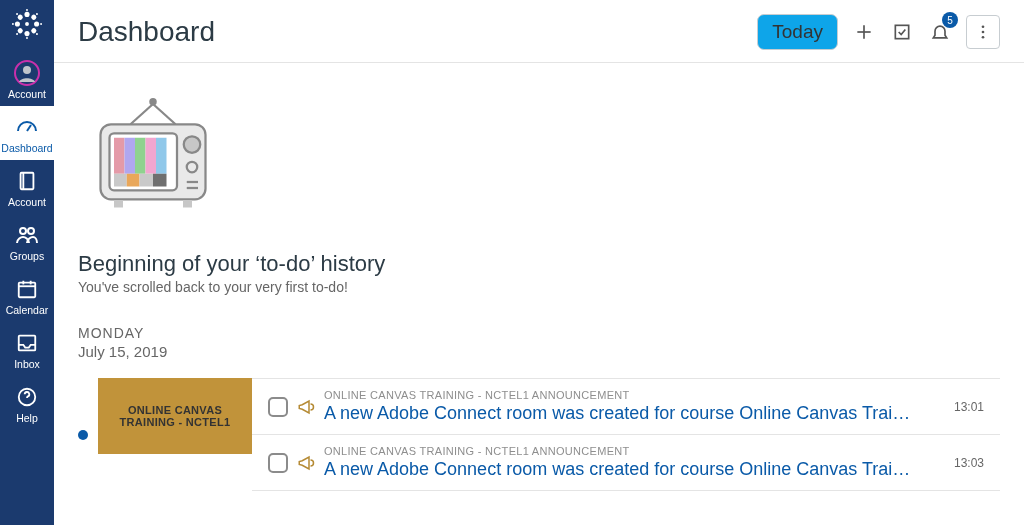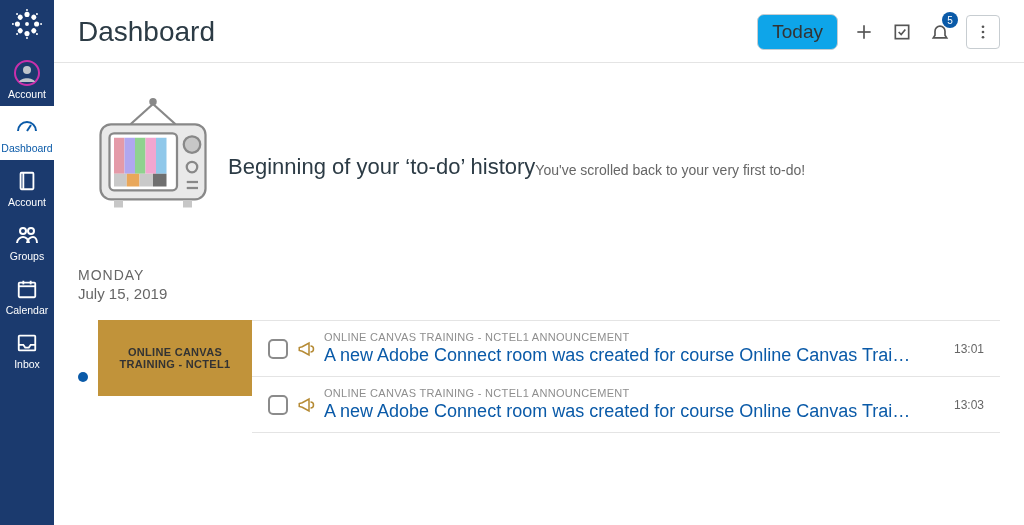--- a/index.html
+++ b/index.html
@@ -13,23 +13,23 @@
   .nav-lbl { font-size:10.5px; margin-top:2px; }
   
   .main { flex:1; display:flex; flex-direction:column; }
   .header { display:flex; align-items:center; gap:14px; padding:14px 24px 12px; border-bottom:1px solid #e4e4e4; }
   .title { font-size:28px; font-weight:300; color:#2c3b45; flex:1; }
   .today-btn { border:1px solid #c7cdd1; background:#0ea5e9; padding:6px 14px; font-size:19px; color:#333; border-radius:7px; cursor:pointer; }
   .hdr-icon { width:24px; height:24px; color:#555; display:flex; align-items:center; justify-content:center; cursor:pointer; position:relative; }
   .badge { position:absolute; top:-8px; right:-6px; background:#0a5aa8; color:#fff; width:16px; height:16px; border-radius:50%; font-size:10px; display:flex; align-items:center; justify-content:center; }
   .more { border:1px solid #c7cdd1; border-radius:4px; width:34px; height:34px; display:flex; align-items:center; justify-content:center; cursor:pointer; color:#555; }
   .content { flex:1; overflow:auto; padding:20px 24px; }
-  .empty { display:flex; flex-direction:row; align-items:center; margin-bottom:30px; }
+  .empty { display:flex; flex-direction:column; margin-bottom:30px; }
   .empty-head { font-size:22px; color:#2c3b45; margin-top:14px; }
-  .empty-sub { font-size:14px; color:#666; margin-top:20px; }
+  .empty-sub { font-size:14px; color:#666; margin-top:2px; }
   .date-head { color:#666; }
   .day { font-size:14px; letter-spacing:1px; }
   .dateln { font-size:15px; margin-top:2px; }
   .day-block { display:flex; margin-top:18px; }
   .dot { width:10px; height:10px; background:#0a5aa8; border-radius:50%; margin-right:10px; align-self:center; }
   .course { width:154px; height:76px; background:#c1933a; display:flex; align-items:center; justify-content:center; text-align:center; font-size:11px; font-weight:700; color:#333; padding:8px; letter-spacing:.3px; }
   .items { flex:1; border-top:1px solid #e4e4e4; }
   .item { display:flex; align-items:center; border-bottom:1px solid #e4e4e4; padding:10px 16px; gap:8px; }
   .chk { width:20px; height:20px; border:2px solid #8b8b8b; border-radius:5px; cursor:pointer; }
   .meg { color:#b58a34; width:20px; height:20px; display:flex; align-items:center; justify-content:center; }
@@ -146,20 +146,30 @@
   <div class="nav-item">
     <span class="nav-ico">
       <svg width="22" height="22" viewBox="0 0 24 24" fill="none" stroke="white" stroke-width="2">
           <rect x="3" y="4" width="18" height="16" rx="1"></rect>
           <path d="M3 14h5l2 3h4l2-3h5"></path>
         </svg>
     </span>
     <span class="nav-lbl">Inbox</span>
   </div>
 
+  <div class="nav-item">
+    <span class="nav-ico">
+      <svg width="22" height="22" viewBox="0 0 24 24" fill="none" stroke="white" stroke-width="2">
+          <circle cx="12" cy="12" r="9"></circle>
+          <path d="M9.5 9a2.5 2.5 0 1 1 3.5 2.3c-.8.4-1 1-1 1.7"></path>
+          <line x1="12" y1="17" x2="12" y2="17"></line>
+        </svg>
+    </span>
+    <span class="nav-lbl">Help</span>
+  </div>
 </div>
 
 <div class="main">
   <div class="header">
     <div class="title">Dashboard</div>
     <button class="today-btn">Today</button>
     <div class="hdr-icon">
       <svg width="20" height="20" viewBox="0 0 24 24" stroke="#555" stroke-width="2">
           <line x1="12" y1="4" x2="12" y2="20"></line>
           <line x1="4" y1="12" x2="20" y2="12"></line>

